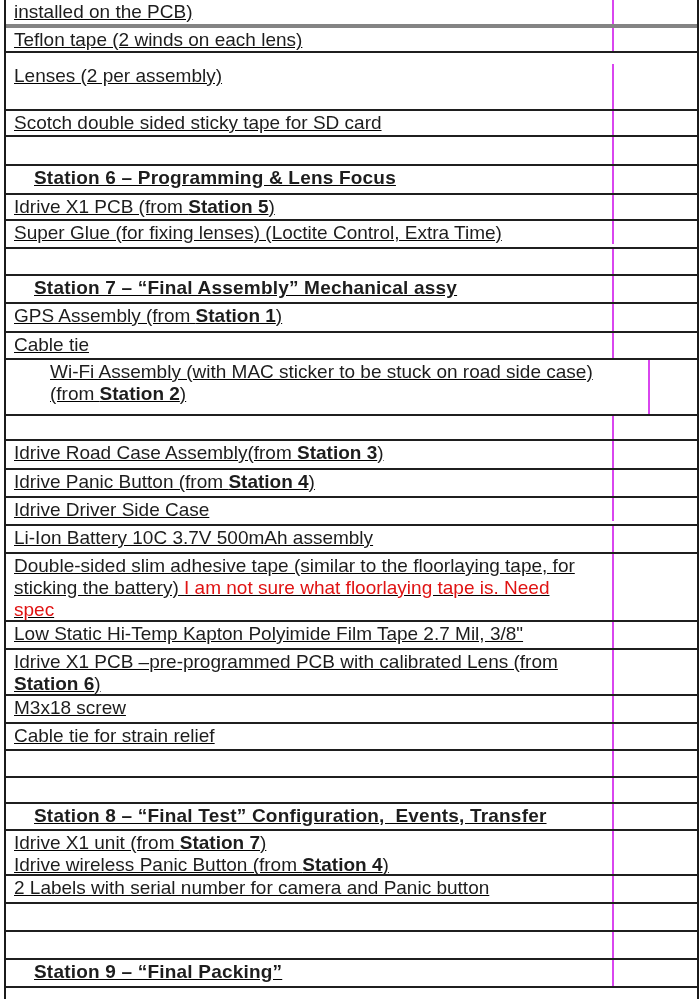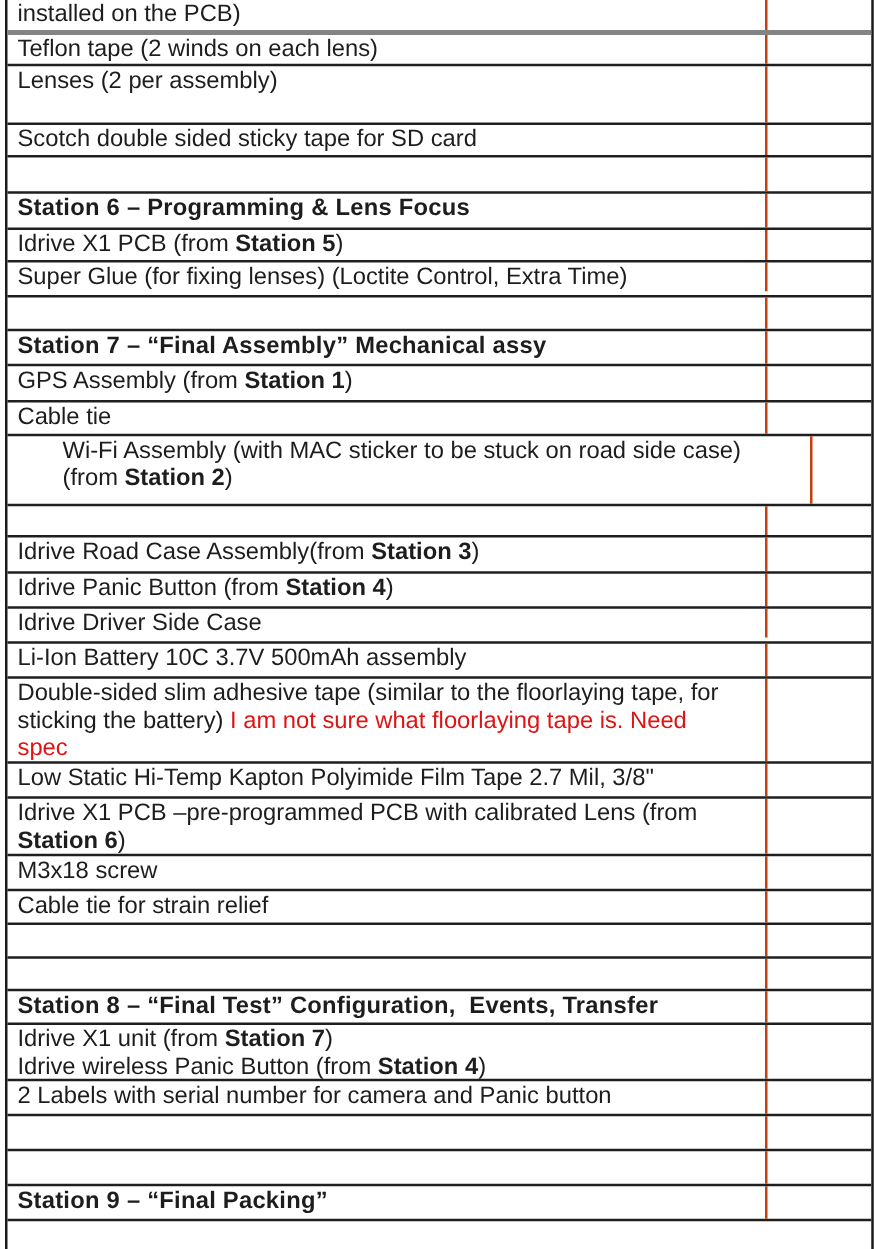--- a/index.html
+++ b/index.html
@@ -14,49 +14,50 @@
     border-bottom:2px solid #1b1b1b;
     box-sizing:border-box;background:#fff;
   }
   .row{
     display:flex;box-sizing:border-box;
     border-bottom:2px solid #1f1f1f;
   }
   .row.pagebreak{border-bottom:4px solid #848484;}
   .cell{box-sizing:border-box;overflow:hidden;}
   .cell.left{
-    width:608px;border-right:2px solid #c2410c;
+    width:608px;border-right:2px solid #d946ef;
     padding:1px 6px 0 8px;
+    text-decoration:underline;
   }
   .cell.right{flex:1;}
   .line{
     white-space:pre-wrap;
     font-size:19px;line-height:22px;color:#1d1d1d;
   }
-  .row.header .line{font-weight:bold;letter-spacing:0.2px;}
+  .row.header .line{font-weight:bold;letter-spacing:0.2px;margin-left:20px;}
   .bold{font-weight:bold;}
 </style>
 </head>
 <body>
 
 <div id="doc">
   <div class="parts-table">
       <div class="row item pagebreak" style="height: 28px;">
         <div class="cell left">
           <div class="line"><span>installed on the PCB)</span></div>
         </div>
         <div class="cell right"></div>
       </div>
       <div class="row item" style="height: 25px;">
         <div class="cell left">
           <div class="line"><span>Teflon tape (2 winds on each lens)</span></div>
         </div>
         <div class="cell right"></div>
       </div>
-      <div class="row item" style="height: 47px;">
+      <div class="row item" style="height: 47px; margin-top: 11px;">
         <div class="cell left">
           <div class="line"><span>Lenses (2 per assembly)</span></div>
         </div>
         <div class="cell right"></div>
       </div>
       <div class="row item" style="height: 26px;">
         <div class="cell left">
           <div class="line"><span>Scotch double sided sticky tape for SD card</span></div>
         </div>
         <div class="cell right"></div>

